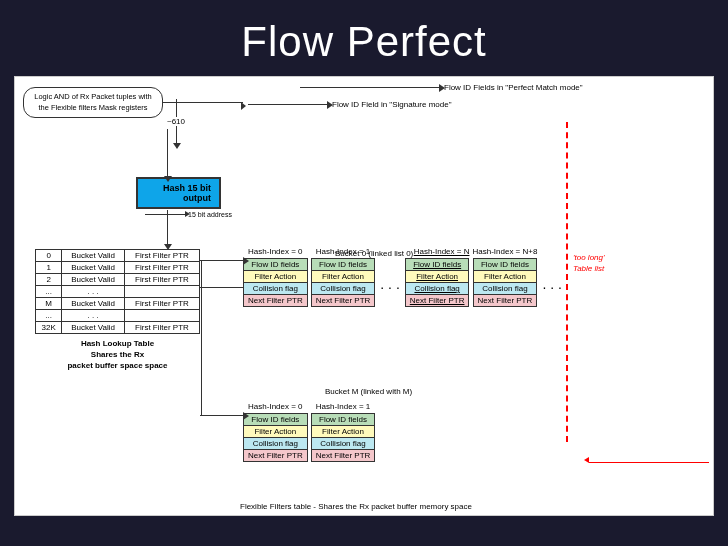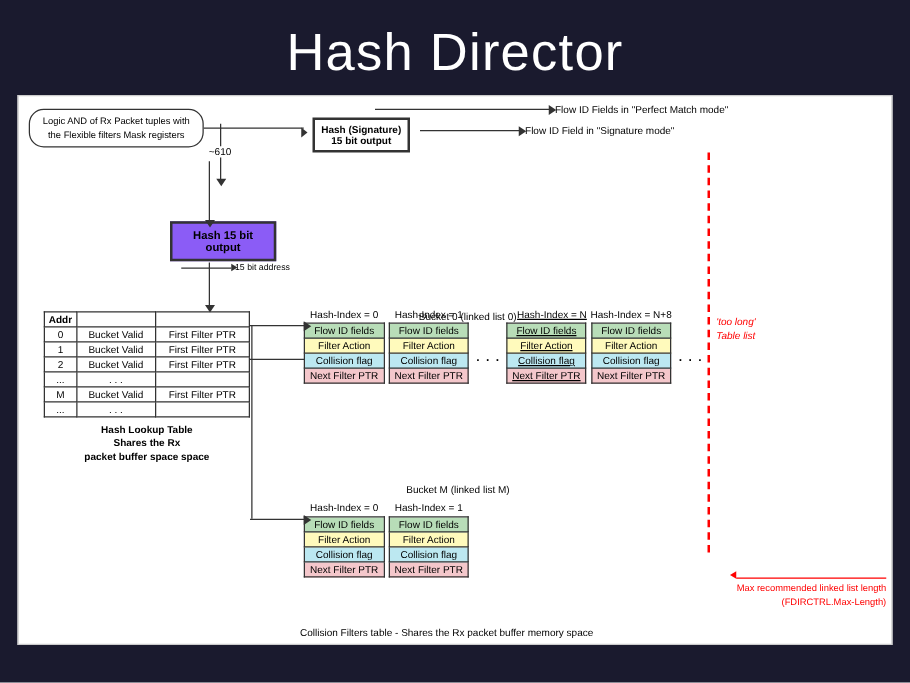--- a/index.html
+++ b/index.html
@@ -36,25 +36,25 @@
       padding: 4px 6px;
       font-size: 8px;
       text-align: center;
       display: inline-block;
       width: 140px;
       line-height: 1.3;
     }
     .hash-box {
       border: 2px solid #333;
       padding: 4px 8px;
-      text-align: center;
+      text-align: right;
       font-weight: bold;
       font-size: 9px;
       display: inline-block;
-      background: #8b5cf6;
+      background: #0ea5e9;
     }
     .hash-table {
       border-collapse: collapse;
       width: 165px;
       margin-top: 2px;
     }
     .hash-table td, .hash-table th {
       border: 1px solid #333;
       padding: 1px 3px;
       font-size: 8px;
@@ -98,40 +98,34 @@
       text-align: center;
       font-weight: bold;
       font-size: 8px;
       background: white;
       white-space: nowrap;
     }
   </style>
 </head>
 <body>
 
-<div class="title">Hash Director</div>
+<div class="title">Flow Perfect</div>
 
 <div class="main-box">
 
   <div style="position:absolute;left:225px;top:6px;width:465px;">
 
     <div style="display:flex;align-items:center;margin-bottom:2px;">
       <div style="width:140px;height:1px;background:#333;position:relative;margin-left:60px;">
         <div style="position:absolute;right:-5px;top:-3px;border-left:6px solid #333;border-top:4px solid transparent;border-bottom:4px solid transparent;"></div>
       </div>
       <span style="font-size:8px;margin-left:4px;">Flow ID Fields in "Perfect Match mode"</span>
     </div>
 
     <div style="display:flex;align-items:flex-start;">
-      <div style="display:flex;flex-direction:column;align-items:center;margin-left:10px;">
-        <div class="hash-sig-box">
-          <div style="white-space:pre;text-align:center;font-size:8px;font-weight:bold;">Hash (Signature)
-15 bit output</div>
-        </div>
-      </div>
       <div style="display:flex;flex-direction:column;margin-left:8px;margin-top:6px;">
         <div style="display:flex;align-items:center;">
           <div style="width:80px;height:1px;background:#333;position:relative;">
             <div style="position:absolute;right:-5px;top:-3px;border-left:6px solid #333;border-top:4px solid transparent;border-bottom:4px solid transparent;"></div>
           </div>
           <span style="font-size:8px;margin-left:4px;">Flow ID Field in "Signature mode"</span>
         </div>
       </div>
     </div>
   </div>
@@ -170,25 +164,20 @@
   <div style="position:absolute;left:152px;top:133px;height:35px;width:1px;background:#333;"></div>
   <div style="position:absolute;left:149px;top:167px;border-top:6px solid #333;border-left:4px solid transparent;border-right:4px solid transparent;"></div>
 
   <div style="position:absolute;left:148px;top:25px;height:1px;width:80px;background:#333;"></div>
 
   <div style="position:absolute;left:226px;top:25px;height:1px;width:0;border-left:5px solid #333;border-top:4px solid transparent;border-bottom:4px solid transparent;"></div>
 
   <div style="position:absolute;left:20px;top:170px;">
     <table class="hash-table">
       <tbody>
-          <tr>
-        <th class="addr-col">Addr</th>
-        <th></th>
-        <th></th>
-      </tr>
       <tr>
             <td>0</td>
             <td>Bucket Valid</td>
             <td>First Filter PTR</td>
           </tr>
       <tr>
             <td>1</td>
             <td>Bucket Valid</td>
             <td>First Filter PTR</td>
           </tr>
@@ -204,20 +193,25 @@
           </tr>
       <tr>
             <td>M</td>
             <td>Bucket Valid</td>
             <td>First Filter PTR</td>
           </tr>
       <tr>
             <td style="text-align:center;">...</td>
             <td>. . .</td>
             <td></td>
+          </tr>
+      <tr>
+            <td>32K</td>
+            <td>Bucket Valid</td>
+            <td>First Filter PTR</td>
           </tr>
     </tbody>
       </table>
     <div style="margin-top:4px;font-size:8px;text-align:center;font-weight:bold;line-height:1.4;">
       <span style="white-space:pre;">Hash Lookup Table
 Shares the Rx
 packet buffer space space</span>
     </div>
   </div>
 
@@ -318,21 +312,21 @@
       <div class="dots-col" style="font-size:14px;display:flex;align-items:center;padding:0 2px;margin-top:14px;">. . .</div>
     </div>
   </div>
 
   <div style="position:absolute;left:558px;top:175px;color:red;font-size:8px;font-style:italic;line-height:1.4;">
     <span style="white-space:pre;">'too long'
 Table list</span>
   </div>
 
   <div style="position:absolute;left:310px;top:310px;font-size:8px;">
-    <span>Bucket M (linked list M)</span>
+    <span>Bucket M (linked with M)</span>
   </div>
 
   <div style="position:absolute;left:228px;top:325px;">
     <div style="display:flex;gap:3px;">
 
       <div style="display:flex;flex-direction:column;align-items:center;">
         <div style="font-size:8px;margin-bottom:2px;">Hash-Index = 0</div>
         <table class="filter-cell-table">
           <tbody>
               <tr>
@@ -366,30 +360,26 @@
               </tr>
           <tr>
                 <td style="background:#f4c7cb;">Next Filter PTR</td>
               </tr>
         </tbody>
           </table>
       </div>
     </div>
   </div>
 
-  <div style="position:absolute;right:4px;bottom:28px;font-size:7.5px;color:red;text-align:right;line-height:1.4;">
-    <span style="white-space:pre;">Max recommended linked list length
-(FDIRCTRL.Max-Length)</span>
-  </div>
 
   <div style="position:absolute;right:4px;bottom:52px;width:120px;height:1px;background:red;"></div>
   <div style="position:absolute;right:124px;bottom:52px;border-right:5px solid red;border-top:3px solid transparent;border-bottom:3px solid transparent;"></div>
 
   <div style="position:absolute;bottom:4px;left:225px;font-size:8px;">
-    <span>Collision Filters table - Shares the Rx packet buffer memory space</span>
+    <span>Flexible Filters table - Shares the Rx packet buffer memory space</span>
   </div>
 
   <div style="position:absolute;left:185px;top:183px;height:1px;width:44px;background:#333;"></div>
   <div style="position:absolute;left:228px;top:180px;border-left:6px solid #333;border-top:4px solid transparent;border-bottom:4px solid transparent;"></div>
 
   <div style="position:absolute;left:185px;top:338px;height:1px;width:44px;background:#333;"></div>
   <div style="position:absolute;left:228px;top:335px;border-left:6px solid #333;border-top:4px solid transparent;border-bottom:4px solid transparent;"></div>
 
   <div style="position:absolute;left:186px;top:183px;width:1px;height:155px;background:#333;"></div>
 

